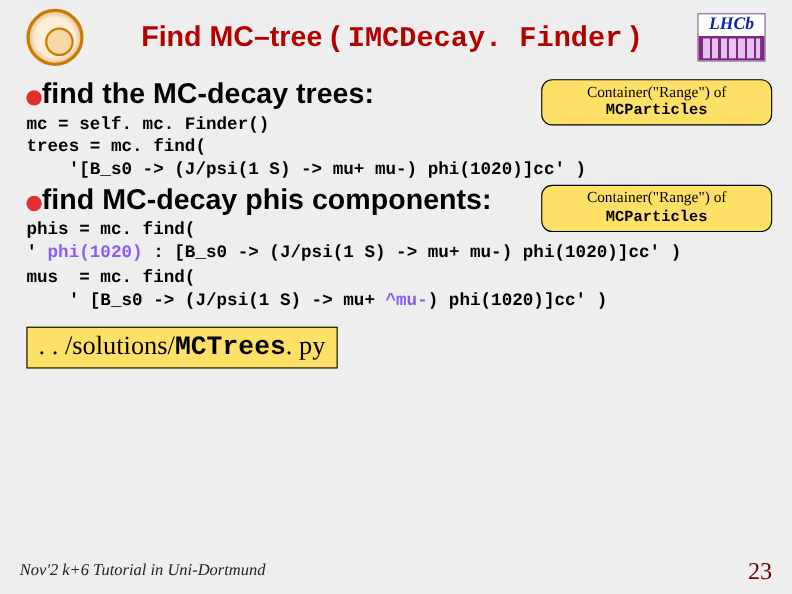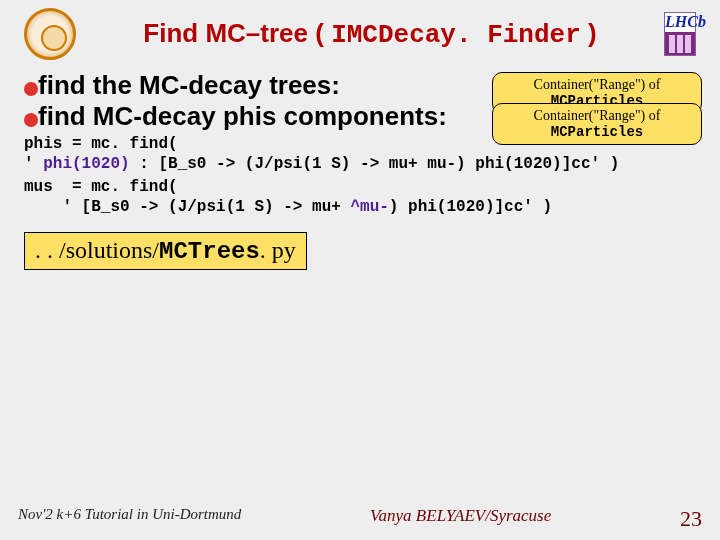--- a/index.html
+++ b/index.html
@@ -43,21 +43,21 @@
   .title-text {
     font-size: 26px;
     color: #b30000;
     font-weight: bold;
     flex: 1 1 auto;
     text-align: center;
     white-space: nowrap;
   }
   .title-mono { font-family: "Courier New", monospace; color: #b30000; }
   .lhcb {
-    width: 32px; height: 44px;
+    width: 62px; height: 44px;
     background: linear-gradient(180deg, #fff 0 46%, #7b2a7e 46% 100%);
     border: 1px solid #8a5fa0;
     flex: 0 0 auto;
     position: relative;
     font-style: italic;
     font-weight: bold;
     font-family: Georgia, serif;
     font-size: 16px;
     color: #1026a3;
     text-align: center;
@@ -111,36 +111,36 @@
   .callout .mono { font-family: "Courier New", monospace; font-weight: bold; }
   pre.code {
     font-family: "Courier New", monospace;
     font-weight: bold;
     font-size: 16px;
     color: #000;
     white-space: pre;
     margin: 2px 0 2px 0;
     line-height: 1.28;
   }
-  pre.code .hl { color: #4c1d95; }
+  pre.code .hl { color: #8b5cf6; }
   .filebox {
     background: #ffe066;
     border: 1.5px solid #000;
     display: inline-block;
     padding: 4px 10px;
     font-size: 24px;
     font-family: "Comic Sans MS", cursive;
     margin-top: 12px;
   }
   .filebox .mono { font-family: "Courier New", monospace; font-weight: bold; }
   .footer {
     position: absolute;
     left: 0; right: 0; bottom: 8px;
     display: flex;
-    align-items: flex-start;
+    align-items: center;
     justify-content: space-between;
     padding: 0 18px;
     font-style: italic;
   }
   .footer-left {
     font-family: Georgia, "Times New Roman", serif;
     font-size: 15px;
     color: #222;
   }
   .footer-center {
@@ -173,20 +173,23 @@
 
     <div class="bullet-row">
       <div class="dot"></div>
       <div class="bullet-text">find the MC-decay trees:</div>
       <div class="callout">
         <span>Container("Range") of</span><br>
         <span class="mono">MCParticles</span>
       </div>
     </div>
 
+    <pre class="code"><span>mc = self. mc. Finder()</span>
+<span>trees = mc. find(</span>
+<span>    '[B_s0 -&gt; (J/psi(1 S) -&gt; mu+ mu-) phi(1020)]cc' )</span></pre>
 
     <div class="bullet-row">
       <div class="dot"></div>
       <div class="bullet-text">find MC-decay phis components:</div>
       <div class="callout">
         <span>Container("Range") of</span><br>
         <span class="mono">MCParticles</span>
       </div>
     </div>
 
@@ -198,17 +201,16 @@
 <span>    ' [B_s0 -&gt; (J/psi(1 S) -&gt; mu+ </span><span class="hl">^mu-</span><span>) phi(1020)]cc' )</span></pre>
 
     <div class="filebox">
       <span>. . /solutions/</span><span class="mono">MCTrees</span><span>. py</span>
     </div>
 
   </div>
 
   <div class="footer">
     <div class="footer-left">Nov'2 k+6  Tutorial in Uni-Dortmund</div>
-    <div class="footer-center">Vanya  BELYAEV/Syracuse</div>
     <div class="footer-right">23</div>
   </div>
 
 </div>
 
 </body></html>

